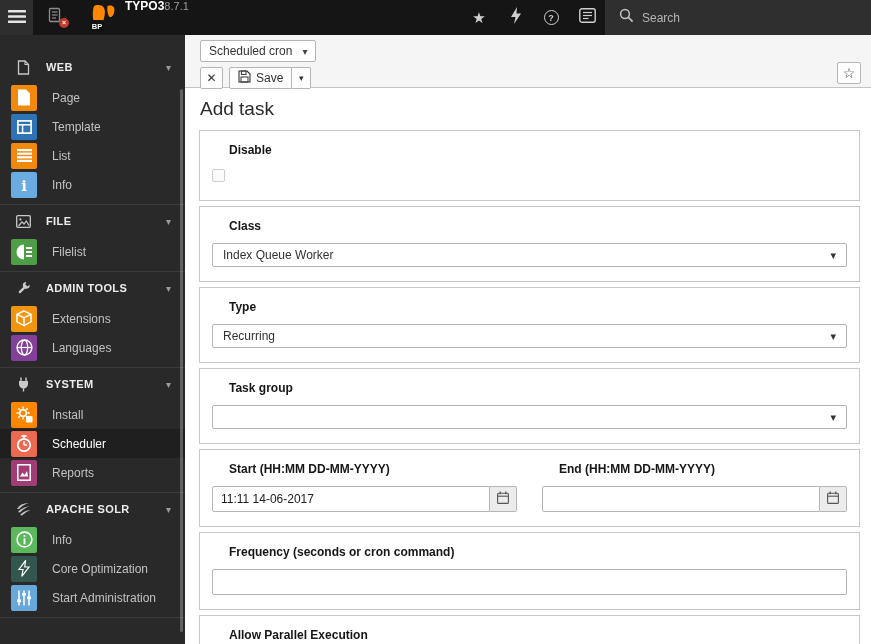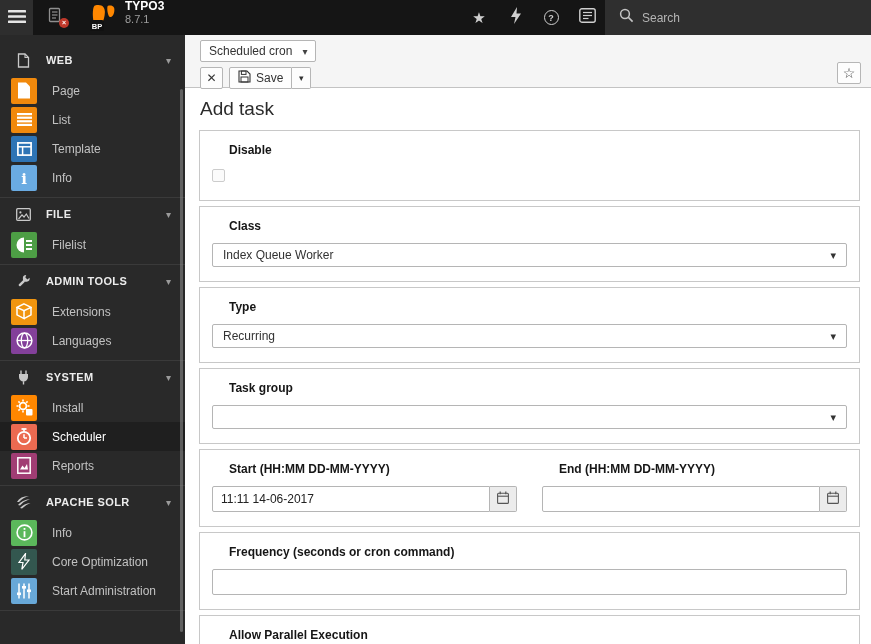--- a/index.html
+++ b/index.html
@@ -6,39 +6,39 @@
   html,body { width:871px; height:644px; overflow:hidden; }
   body { font-family:"Liberation Sans","DejaVu Sans",sans-serif; background:#fff; }
   .app { width:871px; height:644px; display:flex; flex-direction:column; overflow:hidden; }
 
   
   .topbar { height:35px; background:#151515; display:flex; align-items:stretch; flex:0 0 35px; }
   .tb-hamburger { width:33px; background:#2e2e2e; display:flex; align-items:center; justify-content:center; cursor:pointer; }
   .tb-docs { width:44px; display:flex; align-items:center; justify-content:center; position:relative; cursor:pointer; }
   .tb-badge { position:absolute; right:8px; bottom:7px; width:10px; height:10px; border-radius:50%; background:#c0392b; color:#fff; font-size:7px; line-height:10px; text-align:center; font-weight:bold; }
   .tb-logo { display:flex; align-items:center; margin-left:13px; }
-  .tb-title { display:flex; flex-direction:column; margin-left:8px; }
+  .tb-title { display:flex; flex-direction:row; justify-content:center; margin-left:8px; }
   .tb-title .prod { color:#fff; font-weight:bold; font-size:12px; line-height:13px; }
   .tb-title .ver { color:#9e9e9e; font-size:11px; line-height:12px; }
   .tb-spacer { flex:1; }
   .tb-iconbtn { width:36px; display:flex; align-items:center; justify-content:center; color:#cfcfcf; cursor:pointer; }
   .tb-star { font-size:15px; }
   .help-circle { width:15px; height:15px; border:1.5px solid #cfcfcf; border-radius:50%; font-size:9px; font-weight:bold; color:#cfcfcf; display:flex; align-items:center; justify-content:center; }
   .tb-user { display:flex; align-items:center; gap:8px; padding:0 16px 0 8px; cursor:pointer; }
   .tb-avatar { width:22px; height:22px; border-radius:50%; background:#9b9b9b; overflow:hidden; display:flex; align-items:flex-end; justify-content:center; }
   .tb-username { color:#e3e3e3; font-size:12px; }
   .tb-search { width:266px; background:#2f2f2f; display:flex; align-items:center; gap:8px; padding-left:14px; }
   .tb-search input { background:transparent; border:0; outline:none; color:#d0d0d0; font-size:12px; width:150px; font-family:inherit; }
   .tb-search input::placeholder { color:#b5b5b5; opacity:1; }
 
   
   .main { flex:1; display:flex; overflow:hidden; }
 
   
-  .sidebar { width:185px; background:#292929; flex:0 0 185px; position:relative; padding-top:9px; overflow:hidden; }
+  .sidebar { width:185px; background:#292929; flex:0 0 185px; position:relative; padding-top:16px; overflow:hidden; }
   .sb-scrollbar { position:absolute; right:2px; top:54px; bottom:12px; width:3px; border-radius:2px; background:#8f8f8f; opacity:.55; }
   .sb-group { border-bottom:1px solid #3a3a3a; padding-bottom:5px; }
   .sb-group:last-child { border-bottom:0; }
   .sb-ghead { height:32px; display:flex; align-items:center; cursor:pointer; }
   .sb-ghead .gicon { width:46px; display:flex; justify-content:center; }
   .sb-ghead .glabel { flex:1; font-size:11px; font-weight:bold; color:#ececec; letter-spacing:.4px; }
   .sb-ghead .gchev { margin-right:14px; color:#9a9a9a; font-size:10px; }
   .sb-item { height:29px; display:flex; align-items:center; cursor:pointer; }
   .sb-item.active { background:#1f1f1f; }
   .sb-item .micon { width:26px; height:26px; border-radius:2px; margin:0 15px 0 11px; display:flex; align-items:center; justify-content:center; flex:0 0 26px; }
@@ -162,39 +162,39 @@
         </div>
         <div class="sb-item">
           <span class="micon c-page">
               <svg width="14" height="17" viewBox="0 0 14 17">
                 <polygon points="1,0.5 9,0.5 13,4.5 13,16.5 1,16.5" fill="#fff"></polygon>
               </svg>
             </span>
           <span class="mlabel">Page</span>
         </div>
         <div class="sb-item">
+          <span class="micon c-template">
+              <svg width="15" height="14" viewBox="0 0 15 14">
+                <rect x="0.9" y="0.9" width="13.2" height="12.2" fill="none" stroke="#fff" stroke-width="1.7"></rect>
+                <line x1="0.9" y1="4.8" x2="14.1" y2="4.8" stroke="#fff" stroke-width="1.5"></line>
+                <line x1="5.6" y1="4.8" x2="5.6" y2="13" stroke="#fff" stroke-width="1.5"></line>
+              </svg>
+            </span>
+          <span class="mlabel">Template</span>
+        </div>
+        <div class="sb-item">
           <span class="micon c-list">
               <svg width="15" height="13" viewBox="0 0 15 13">
                 <rect x="0" y="0" width="15" height="2.2" fill="#fff"></rect>
                 <rect x="0" y="3.6" width="15" height="2.2" fill="#fff"></rect>
                 <rect x="0" y="7.2" width="15" height="2.2" fill="#fff"></rect>
                 <rect x="0" y="10.8" width="15" height="2.2" fill="#fff"></rect>
               </svg>
             </span>
           <span class="mlabel">List</span>
-        </div>
-        <div class="sb-item">
-          <span class="micon c-template">
-              <svg width="15" height="14" viewBox="0 0 15 14">
-                <rect x="0.9" y="0.9" width="13.2" height="12.2" fill="none" stroke="#fff" stroke-width="1.7"></rect>
-                <line x1="0.9" y1="4.8" x2="14.1" y2="4.8" stroke="#fff" stroke-width="1.5"></line>
-                <line x1="5.6" y1="4.8" x2="5.6" y2="13" stroke="#fff" stroke-width="1.5"></line>
-              </svg>
-            </span>
-          <span class="mlabel">Template</span>
         </div>
         <div class="sb-item">
           <span class="micon c-info">
               <svg width="8" height="16" viewBox="0 0 8 16">
                 <text x="4" y="13.5" text-anchor="middle" font-family="DejaVu Serif, serif" font-weight="bold" font-size="15" fill="#fff">i</text>
               </svg>
             </span>
           <span class="mlabel">Info</span>
         </div>
       </div>

